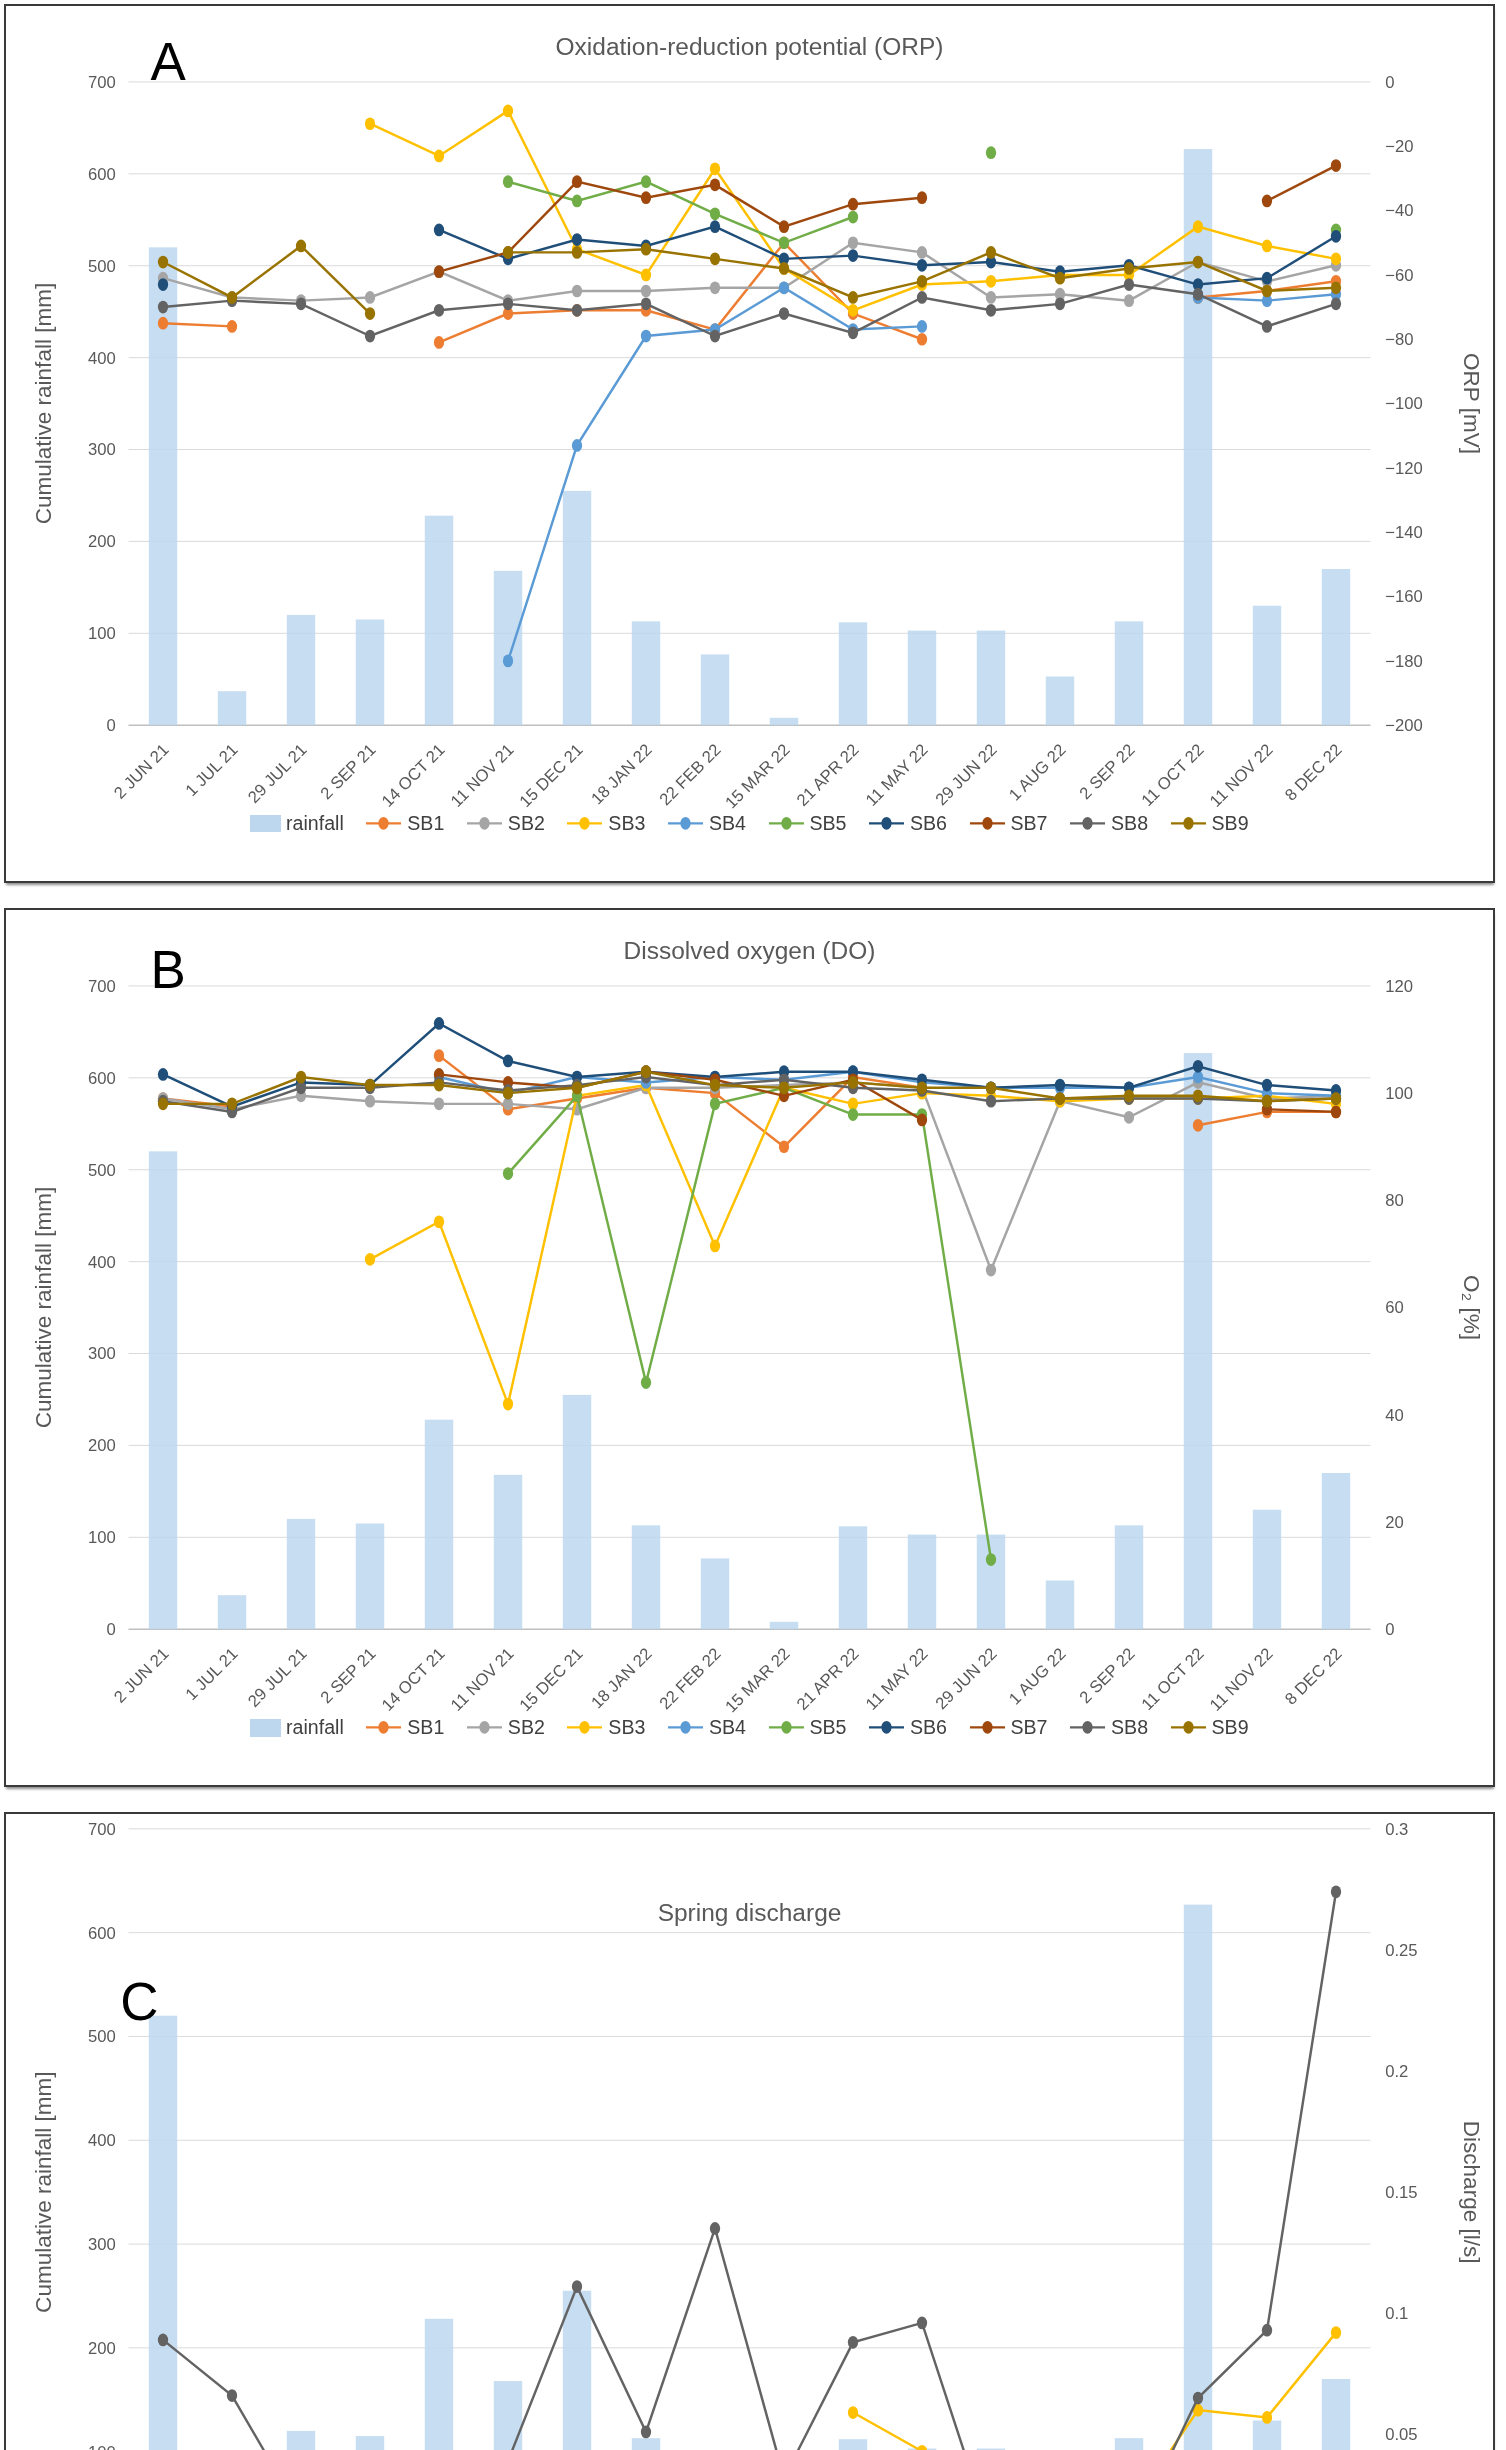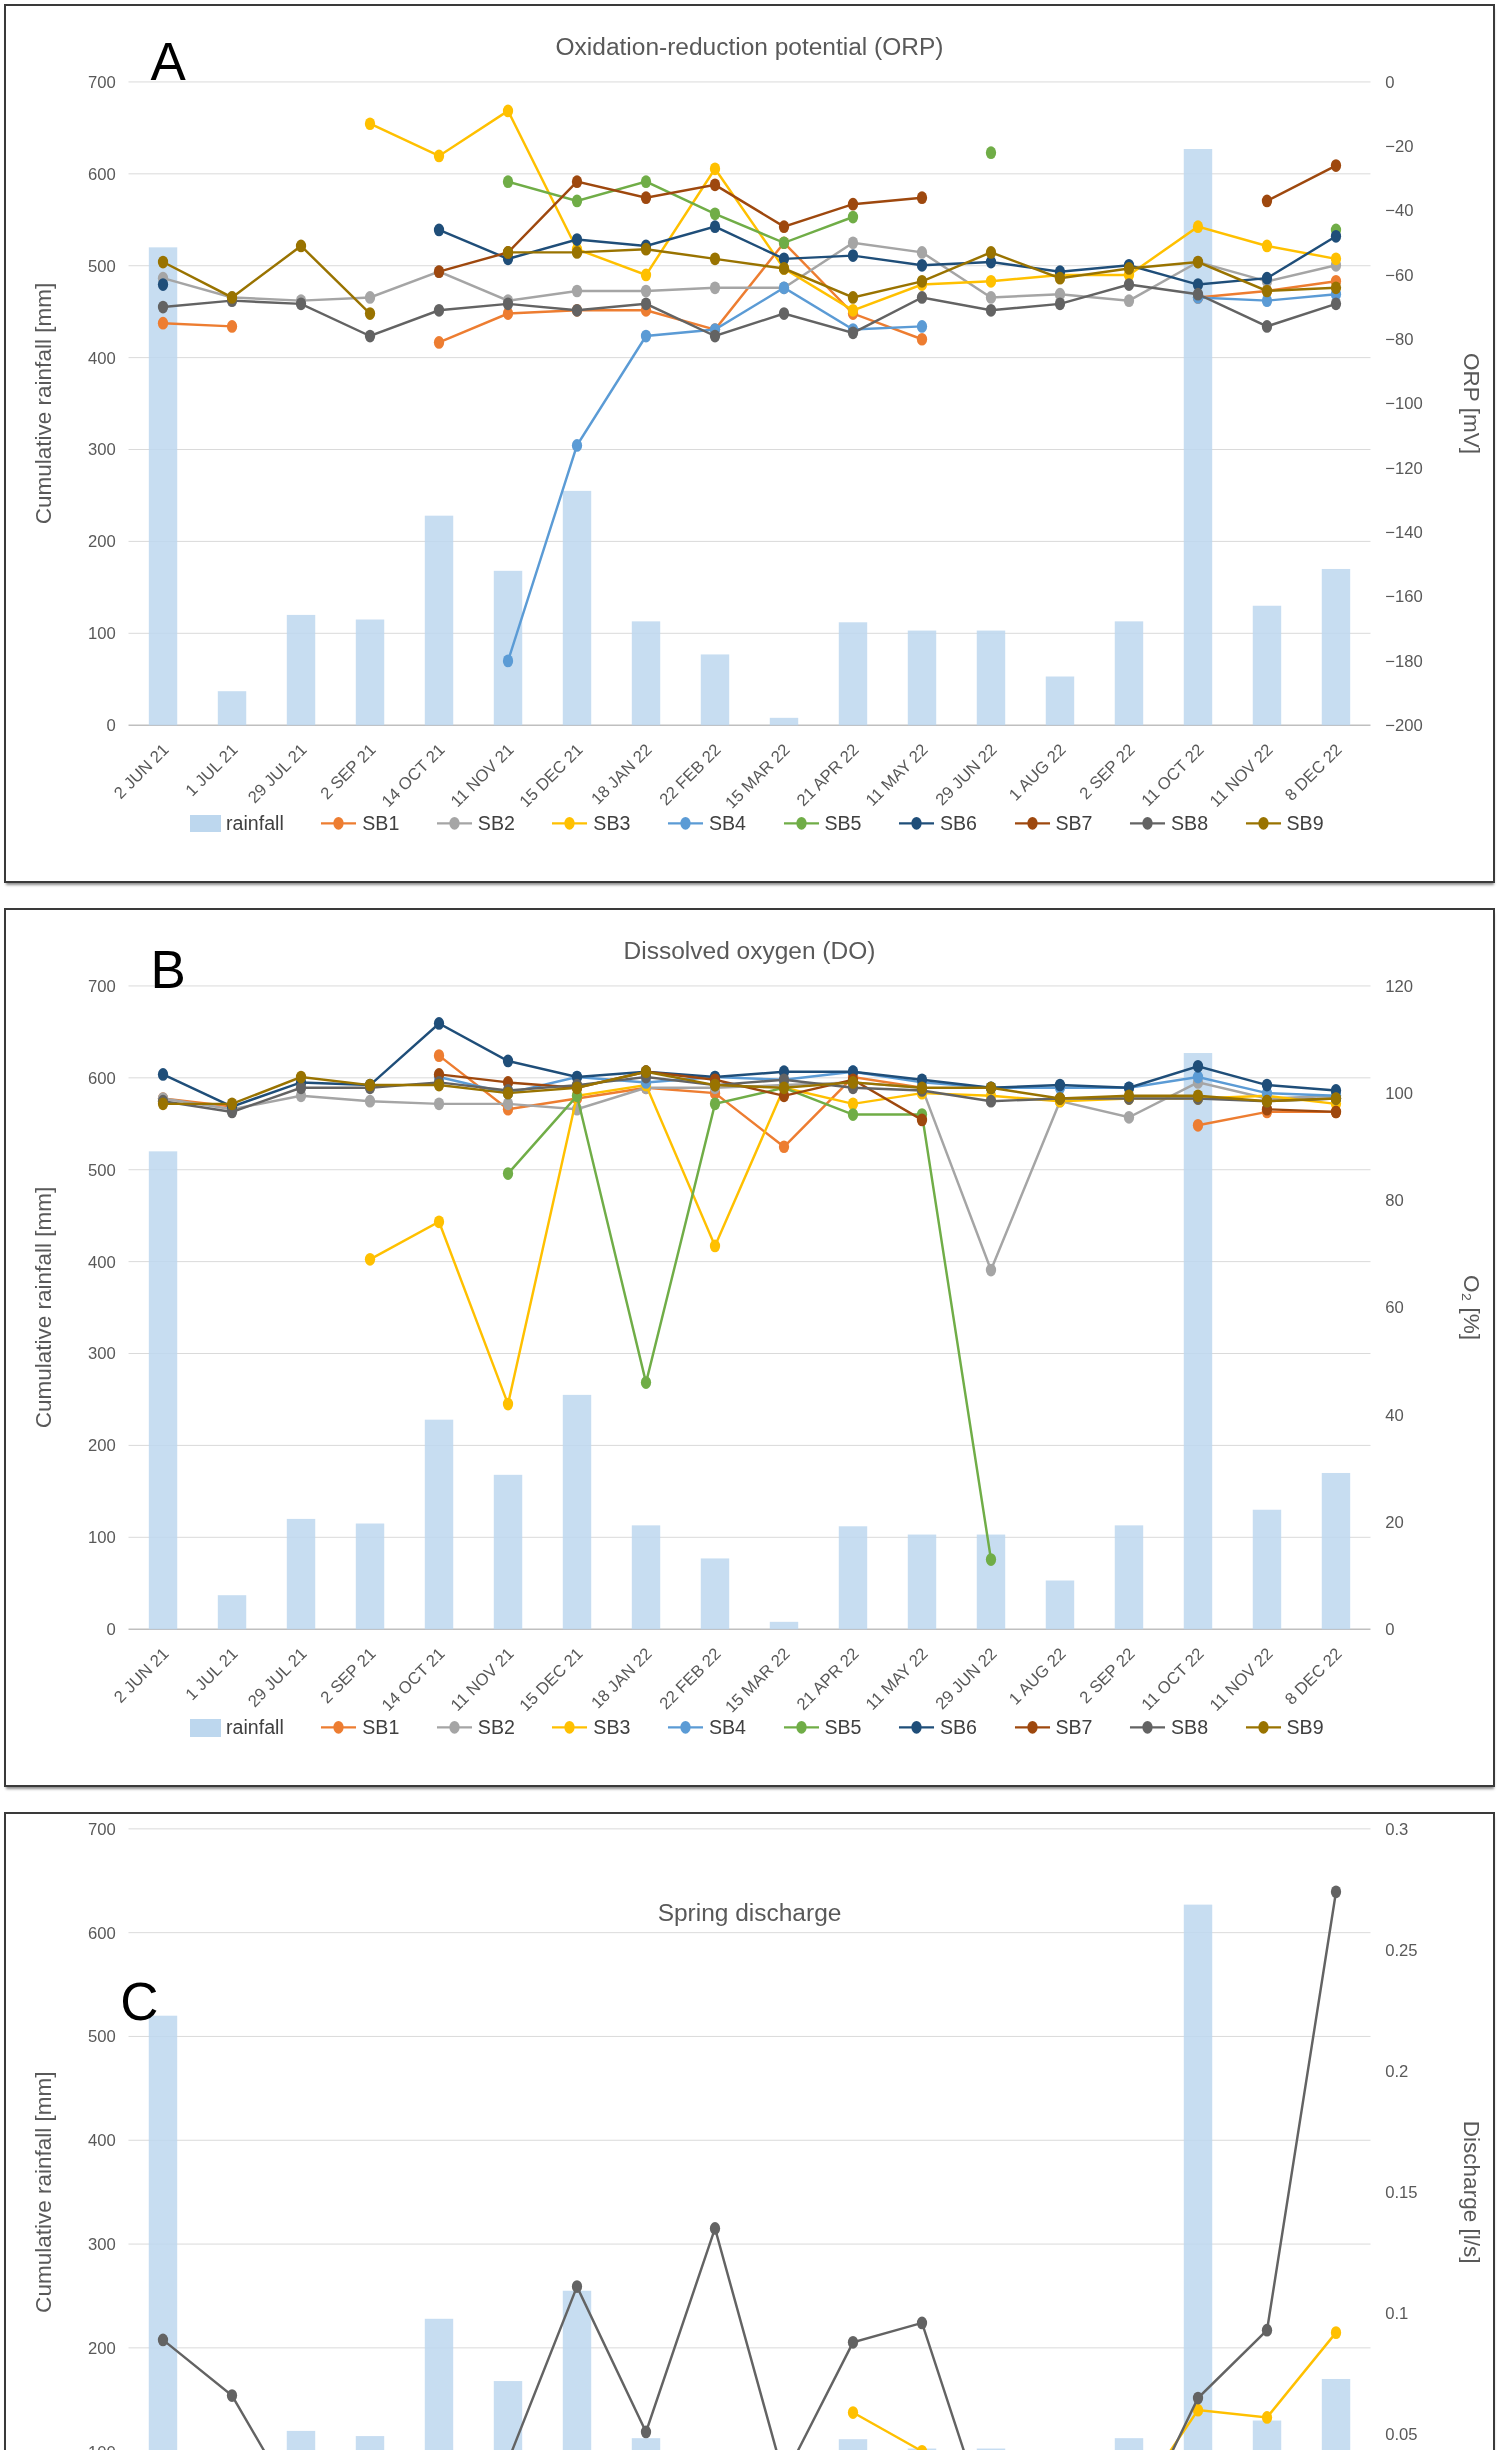--- a/index.html
+++ b/index.html
@@ -4,21 +4,21 @@
 <style>
   html,body{margin:0;padding:0;background:#ffffff;}
   body{width:1507px;height:2717px;position:relative;font-family:"Liberation Sans",sans-serif;}
   .panel{position:absolute;left:3.9px;width:1491px;background:#fff;border:2px solid #3a3a3a;
          box-shadow:0 3.4px 2.5px -1.5px rgba(0,0,0,0.45);box-sizing:border-box;}
   #panel-0{top:3.9px;height:879px;}
   #panel-1{top:908px;height:879px;}
   #panel-2{top:1812px;height:897px;}
   .chart{position:absolute;left:0;top:0;}
   .legend{position:absolute;left:0;right:0;display:flex;justify-content:center;align-items:center;gap:21.6px;}
-  .legend-item{display:flex;align-items:center;gap:4.9px;margin-left:15px;}
+  .legend-item{display:flex;align-items:center;gap:4.9px;}
   .legend-label{font-size:19.6px;color:#404040;line-height:1;}
   .swatch-bar{display:inline-block;width:31px;height:17.6px;}
   text{font-family:"Liberation Sans","DejaVu Sans",sans-serif;}
 </style>
 </head>
 <body>
 
 <div class="figure">
   <section class="panel" id="panel-0">
     <svg class="chart" id="chart-0" width="1487" height="875" viewBox="0 0 3035 1786">

